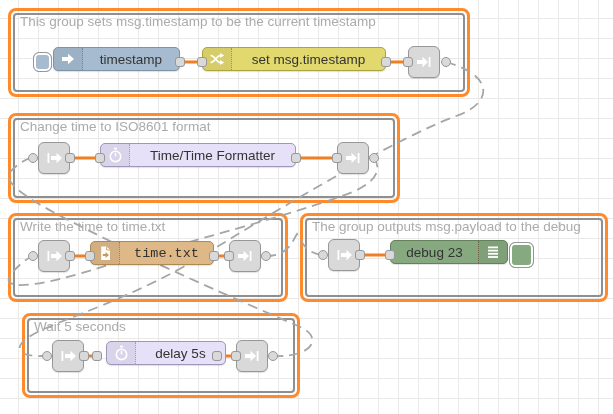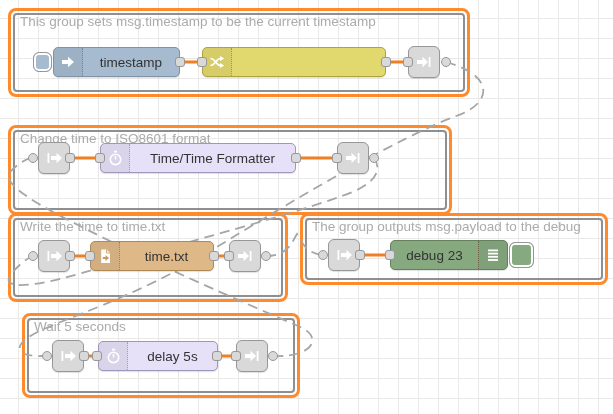--- a/index.html
+++ b/index.html
@@ -19,21 +19,21 @@
   .group-label{
     position:absolute; left:9px; top:3px; font-size:13.5px; color:#ababab;
     white-space:nowrap; pointer-events:none;
   }
   
   #wires{position:absolute; left:0; top:0; z-index:2;}
   .wire{stroke:#f07f23; stroke-width:3; fill:none; stroke-linecap:round;}
   .link-wire{stroke:#a6a6a6; stroke-width:1.8; fill:none; stroke-dasharray:10 6;}
   
   .node{
-    position:absolute; height:30px; box-sizing:border-box; z-index:3;
+    position:absolute; height:24px; box-sizing:border-box; z-index:3;
     border-radius:5px; display:flex; align-items:stretch;
     font-size:13.5px; color:#333; box-shadow:0 1px 1px rgba(0,0,0,0.12);text-align:right;
   }
   .node .lbl{flex:1; display:flex; align-items:center; justify-content:center;
     white-space:nowrap; padding:0 8px;}
   .iconbox{width:28px; display:flex; align-items:center; justify-content:center;
     background:rgba(0,0,0,0.05);}
   .iconbox.left{border-right:1px dotted rgba(0,0,0,0.25); border-radius:4px 0 0 4px;}
   .iconbox.right{border-left:1px dotted rgba(92,52,28,0.55); border-radius:0 4px 4px 0;}
   .n-inject{background:#a6bbcf; border:1px solid #7d93a7;}
@@ -61,29 +61,29 @@
 </style>
 </head>
 <body>
 
 <div id="canvas">
 
   <div class="group" style="left:8px;top:8px;width:462px;height:89px;">
     <div class="group-inner"></div>
     <div class="group-label">This group sets msg.timestamp to be the current timestamp</div>
   </div>
-  <div class="group" style="left:8px;top:113px;width:444px;height:90px;margin-top:12px;">
+  <div class="group" style="left:8px;top:113px;width:392px;height:90px;">
     <div class="group-inner"></div>
     <div class="group-label">Change time to ISO8601 format</div>
   </div>
   <div class="group" style="left:8px;top:213px;width:280px;height:89px;">
     <div class="group-inner"></div>
     <div class="group-label">Write the time to time.txt</div>
   </div>
-  <div class="group" style="left:300px;top:213px;width:308px;height:72px;">
+  <div class="group" style="left:300px;top:213px;width:308px;height:89px;">
     <div class="group-inner"></div>
     <div class="group-label">The group outputs msg.payload to the debug</div>
   </div>
   <div class="group" style="left:22px;top:313px;width:278px;height:85px;">
     <div class="group-inner"></div>
     <div class="group-label">Wait 5 seconds</div>
   </div>
 
   <svg id="wires" width="613" height="414">
 
@@ -114,20 +114,21 @@
   </div>
   <div class="node n-change" style="left:202px;top:47px;width:184px;">
     <div class="iconbox left">
       <svg class="icon" width="16" height="16" viewBox="0 0 16 16">
         <path d="M1.5 11.5 C6.5 11.5 7 4.5 11.5 4.5" stroke="#fff" stroke-width="1.7" fill="none"></path>
         <path d="M1.5 4.5 C6.5 4.5 7 11.5 11.5 11.5" stroke="#fff" stroke-width="1.7" fill="none"></path>
         <path d="M11 2.1l4.2 2.4-4.2 2.4z" fill="#fff"></path>
         <path d="M11 9.1l4.2 2.4-4.2 2.4z" fill="#fff"></path>
       </svg>
     </div>
+    <div class="lbl">set msg.timestamp</div>
   </div>
   <div class="link-node" style="left:408px;top:46px;">
     <svg class="icon" width="16" height="16" viewBox="0 0 16 16">
       <path d="M1 6h5.5V2.8L12 8l-5.5 5.2V10H1z" fill="#fff"></path>
         <path d="M13.6 3v10" stroke="#fff" stroke-width="1.8"></path>
     </svg>
   </div>
 
   <div class="link-node" style="left:38px;top:142px;">
     <svg class="icon" width="16" height="16" viewBox="0 0 16 16">
@@ -151,21 +152,21 @@
         <path d="M13.6 3v10" stroke="#fff" stroke-width="1.8"></path>
     </svg>
   </div>
 
   <div class="link-node" style="left:38px;top:240px;">
     <svg class="icon" width="16" height="16" viewBox="0 0 16 16">
       <path d="M2.4 3v10" stroke="#fff" stroke-width="1.8"></path>
         <path d="M5 6h5.5V2.8L16 8l-5.5 5.2V10H5z" fill="#fff"></path>
     </svg>
   </div>
-  <div class="node n-file" style="left:90px;top:241px;width:124px;">
+  <div class="node n-file" style="left:90px;top:241px;width:124px;font-family:Liberation Mono, monospace;">
     <div class="iconbox left">
       <svg class="icon" width="17" height="17" viewBox="0 0 17 17">
         <path d="M4.2 1.6h5.4l3.4 3.4v10H4.2z" fill="#fff"></path>
         <path d="M9.6 1.6v3.4h3.4" fill="none" stroke="#cfa873" stroke-width="1"></path>
         <path d="M5.8 9h2.7V7L12 9.9l-3.5 3v-2H5.8z" fill="#c89a5e"></path>
       </svg>
     </div>
     <div class="lbl">time.txt</div>
   </div>
   <div class="link-node" style="left:229px;top:240px;">
@@ -193,21 +194,21 @@
       </svg>
     </div>
   </div>
 
   <div class="link-node" style="left:52px;top:340px;">
     <svg class="icon" width="16" height="16" viewBox="0 0 16 16">
       <path d="M2.4 3v10" stroke="#fff" stroke-width="1.8"></path>
         <path d="M5 6h5.5V2.8L16 8l-5.5 5.2V10H5z" fill="#fff"></path>
     </svg>
   </div>
-  <div class="node n-lav" style="left:98px;top:341px;width:120px;">
+  <div class="node n-lav" style="left:106px;top:341px;width:120px;">
     <div class="iconbox left">
       <svg class="icon" width="17" height="17" viewBox="0 0 17 17">
         <circle cx="8.5" cy="9.4" r="5.2" fill="none" stroke="#fff" stroke-width="1.6"></circle>
         <path d="M8.5 9.4V5.9" stroke="#fff" stroke-width="1.5"></path>
         <path d="M7 1.6h3" stroke="#fff" stroke-width="1.8"></path>
       </svg>
     </div>
     <div class="lbl">delay 5s</div>
   </div>
   <div class="link-node" style="left:236px;top:340px;">

